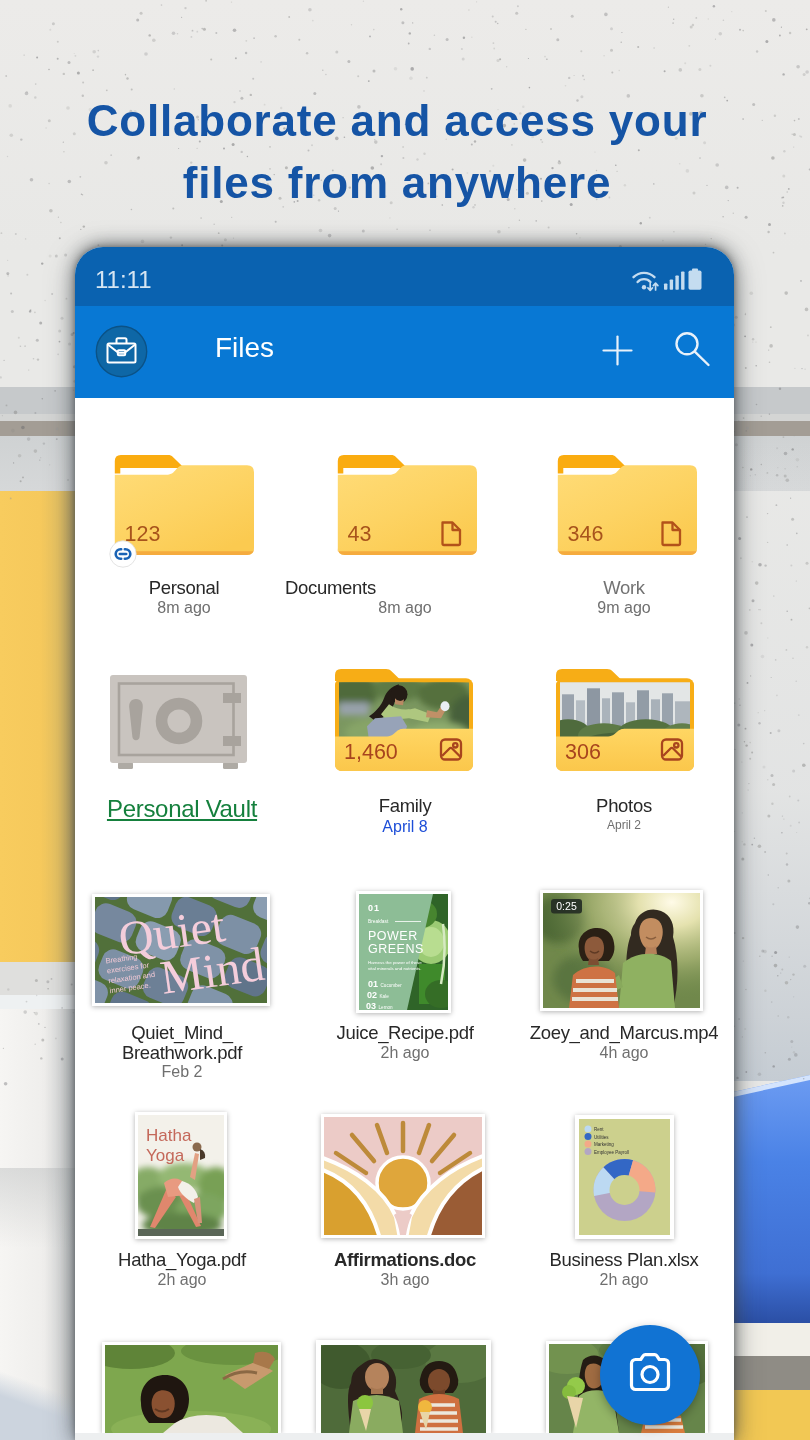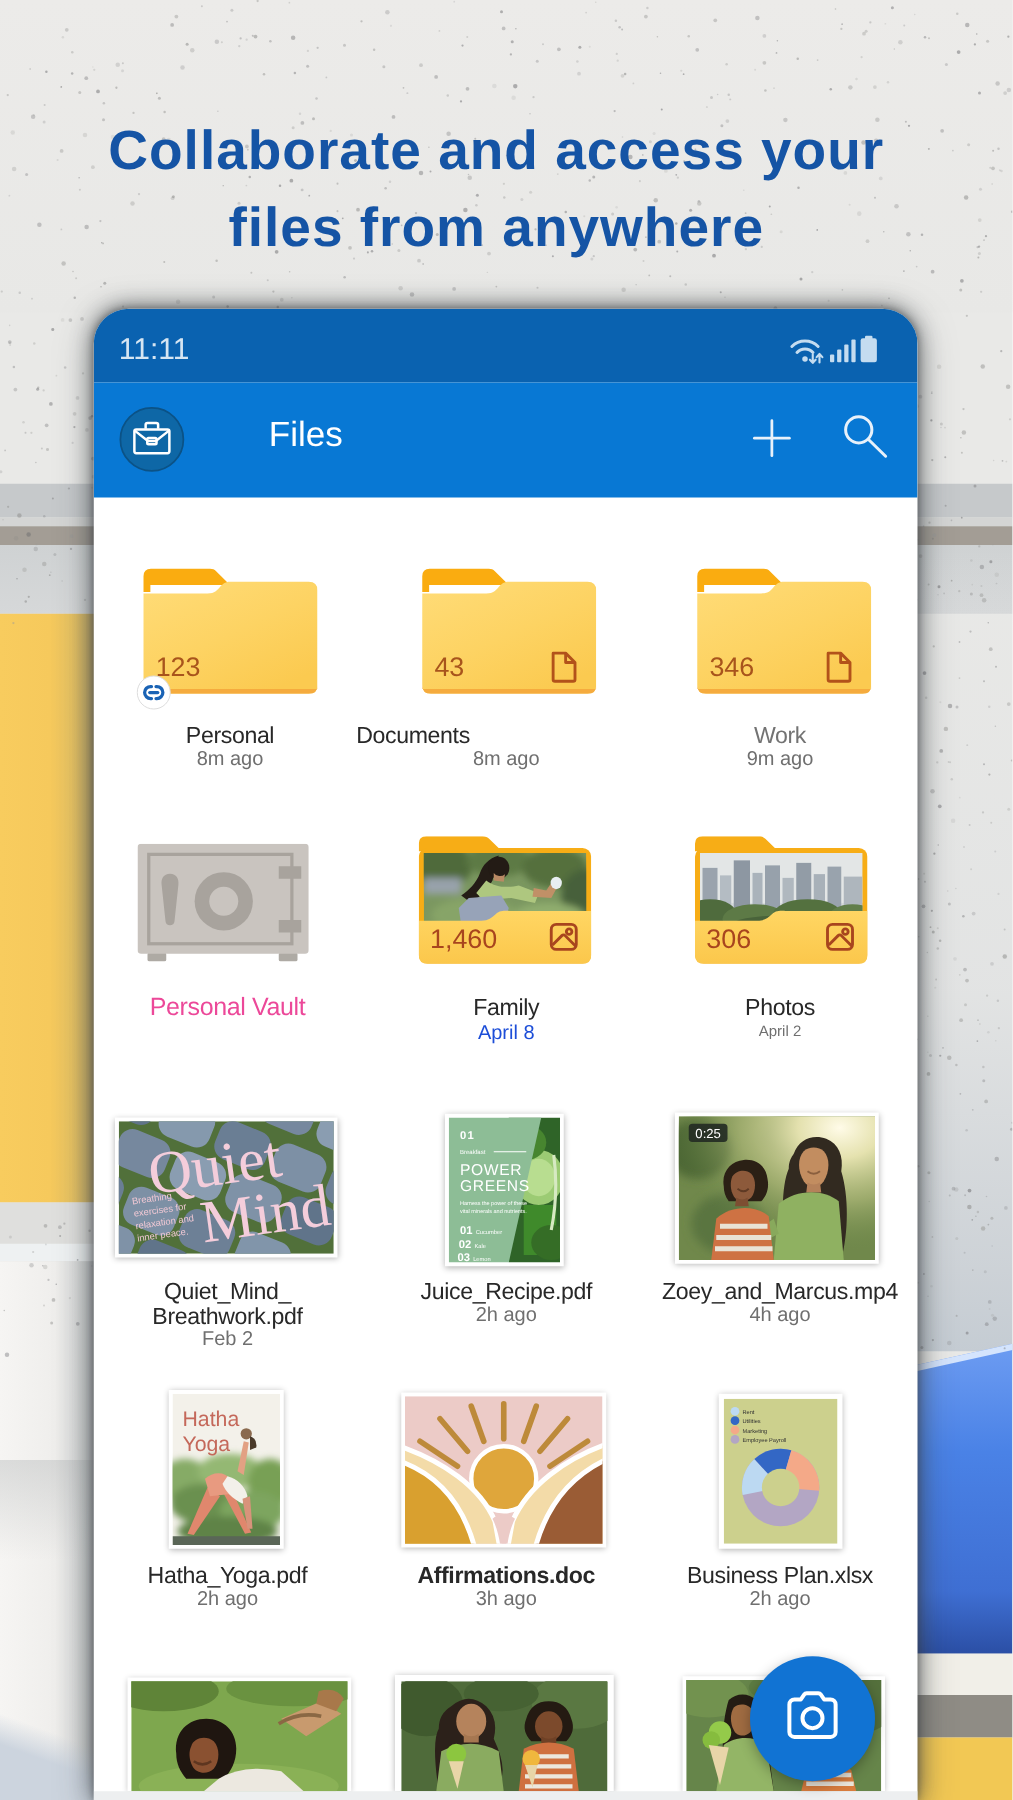--- a/index.html
+++ b/index.html
@@ -908,21 +908,21 @@
         </g>
       </g>
     <path d="M 0 67.5 L 50 67.5 C 56 67.5 58.2 65.3 61.5 62.4 C 64.8 59.6 67 59.7 72 59.7 L 138 59.7 L 138 95 Q 138 102 131 102 L 7 102 Q 0 102 0 95 Z" fill="url(#pf481)"></path>
     <text x="9" y="89.5" font-size="21.5" fill="#a8451e" font-family="Liberation Sans">306</text>
     <g fill="none" stroke="#a8451e" stroke-width="2.3" stroke-linejoin="round">
       <rect x="106" y="70.5" width="20" height="20" rx="4"></rect>
       <circle cx="120.3" cy="76.3" r="2.2"></circle>
       <path d="M 107 87 l 7.5 -7.5 a 1.8 1.8 0 0 1 2.6 0 l 8.5 8.5"></path>
     </g>
     </svg>
-<div class="abs" style="left:-13px;top:548px;width:240px;text-align:center;font-size:20px;letter-spacing:-0.3px;color:#ec4899;">Personal Vault</div>
+<div class="abs" style="left:-13px;top:548px;width:240px;text-align:center;font-size:24px;letter-spacing:-0.3px;color:#15803d;text-decoration:underline;">Personal Vault</div>
 <div class="abs" style="left:210px;top:548px;width:240px;text-align:center;font-size:18.5px;letter-spacing:-0.3px;color:#282828;">Family</div>
 <div class="abs" style="left:210px;top:571px;width:240px;text-align:center;font-size:16px;letter-spacing:0px;color:#1d4ed8;">April 8</div>
 <div class="abs" style="left:429px;top:548px;width:240px;text-align:center;font-size:18.5px;letter-spacing:-0.3px;color:#282828;">Photos</div>
 <div class="abs" style="left:429px;top:571px;width:240px;text-align:center;font-size:12px;letter-spacing:0px;color:#6f6f6f;">April 2</div>
 <div class="abs" style="left:17px;top:647px;width:178px;height:112px;background:#fff;box-shadow:0 1px 5px rgba(0,0,0,0.3);"></div>
 <svg class="abs" style="left:20px;top:650px;" width="172" height="106">
   <rect width="172" height="106" fill="#51703a"></rect>
   <g transform="rotate(22 86 53)">
       <rect x="-56" y="-39" width="43" height="32" rx="11" fill="#6d8096"></rect>
       <rect x="-8" y="-39" width="43" height="32" rx="11" fill="#8195aa"></rect>

